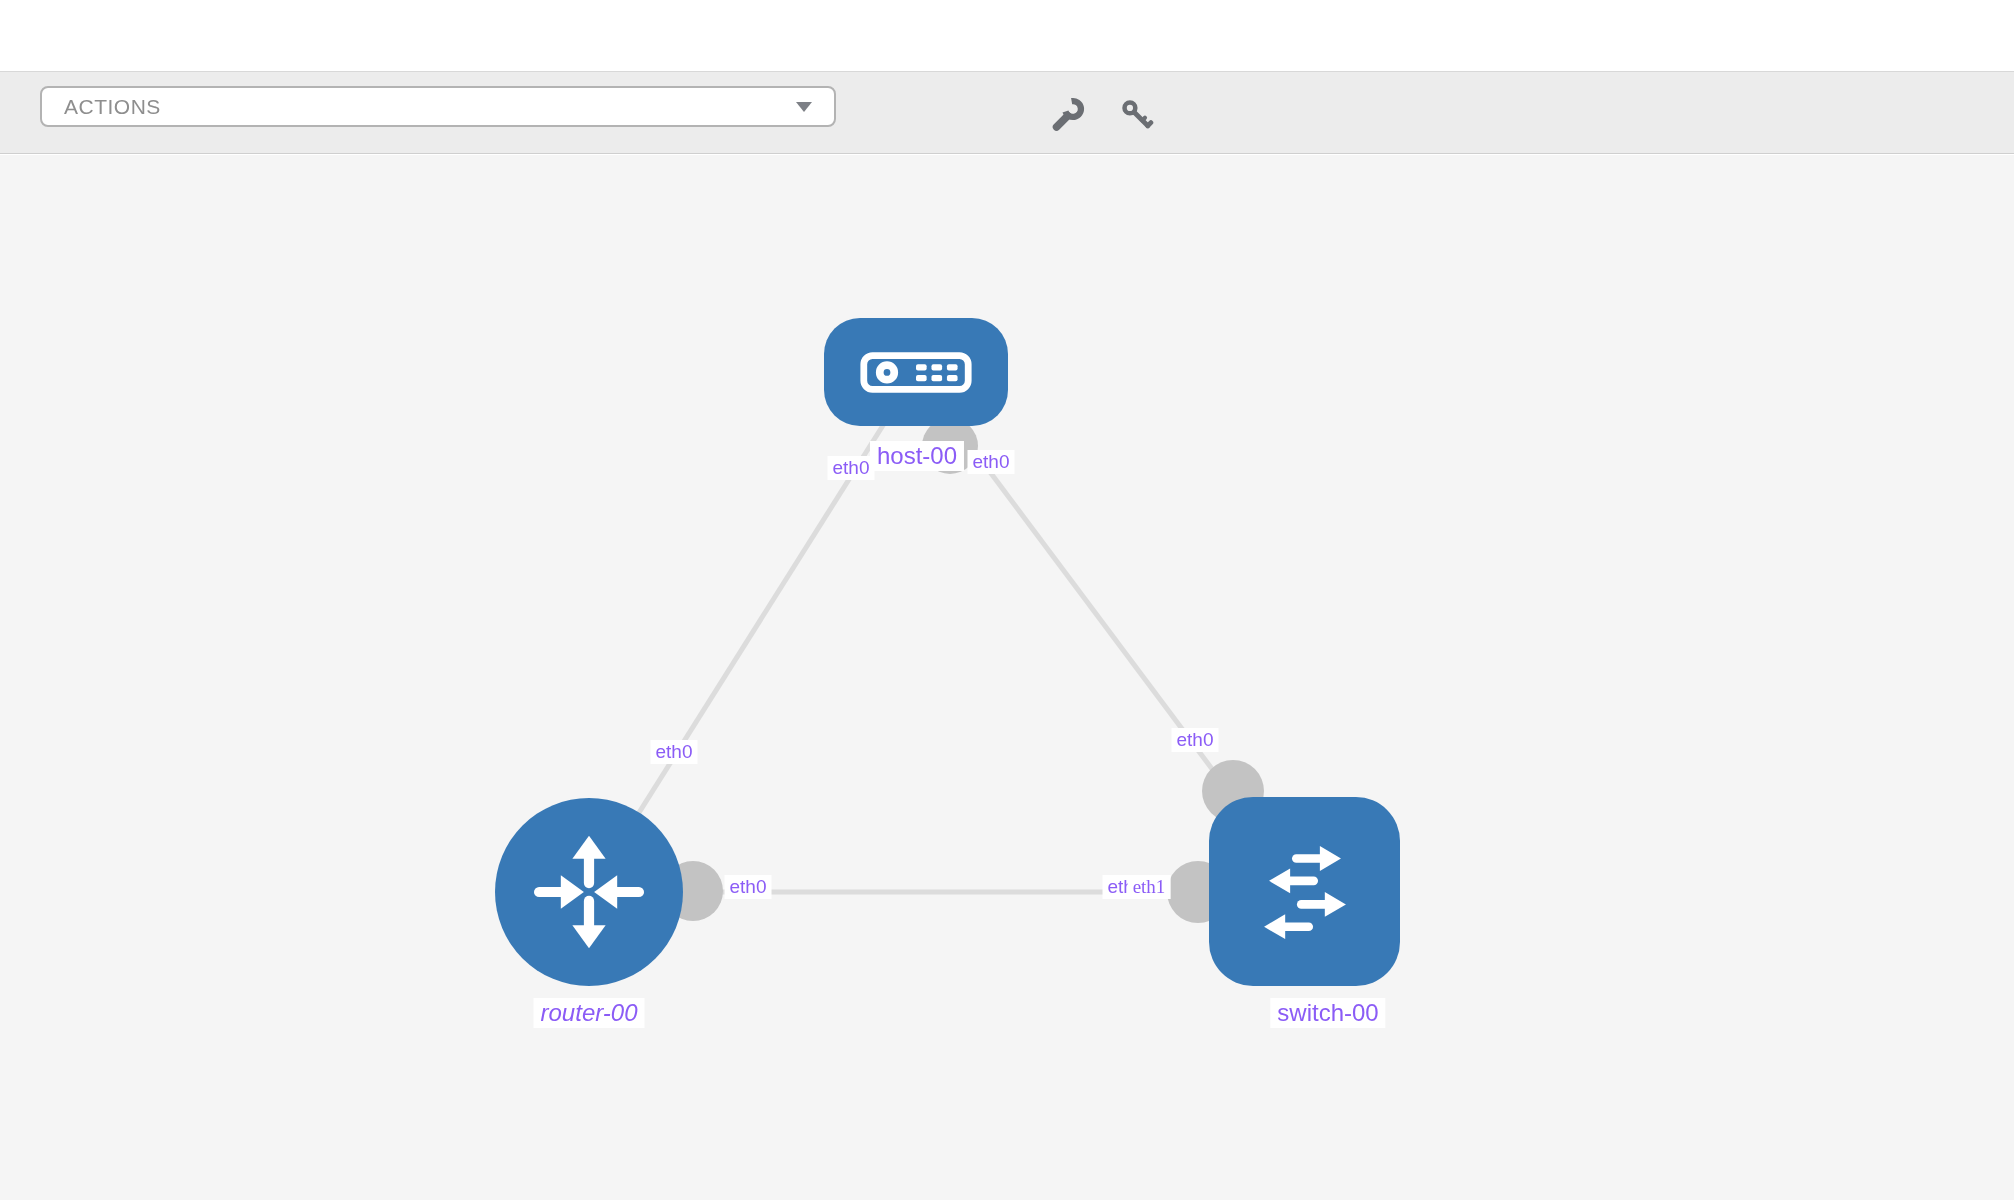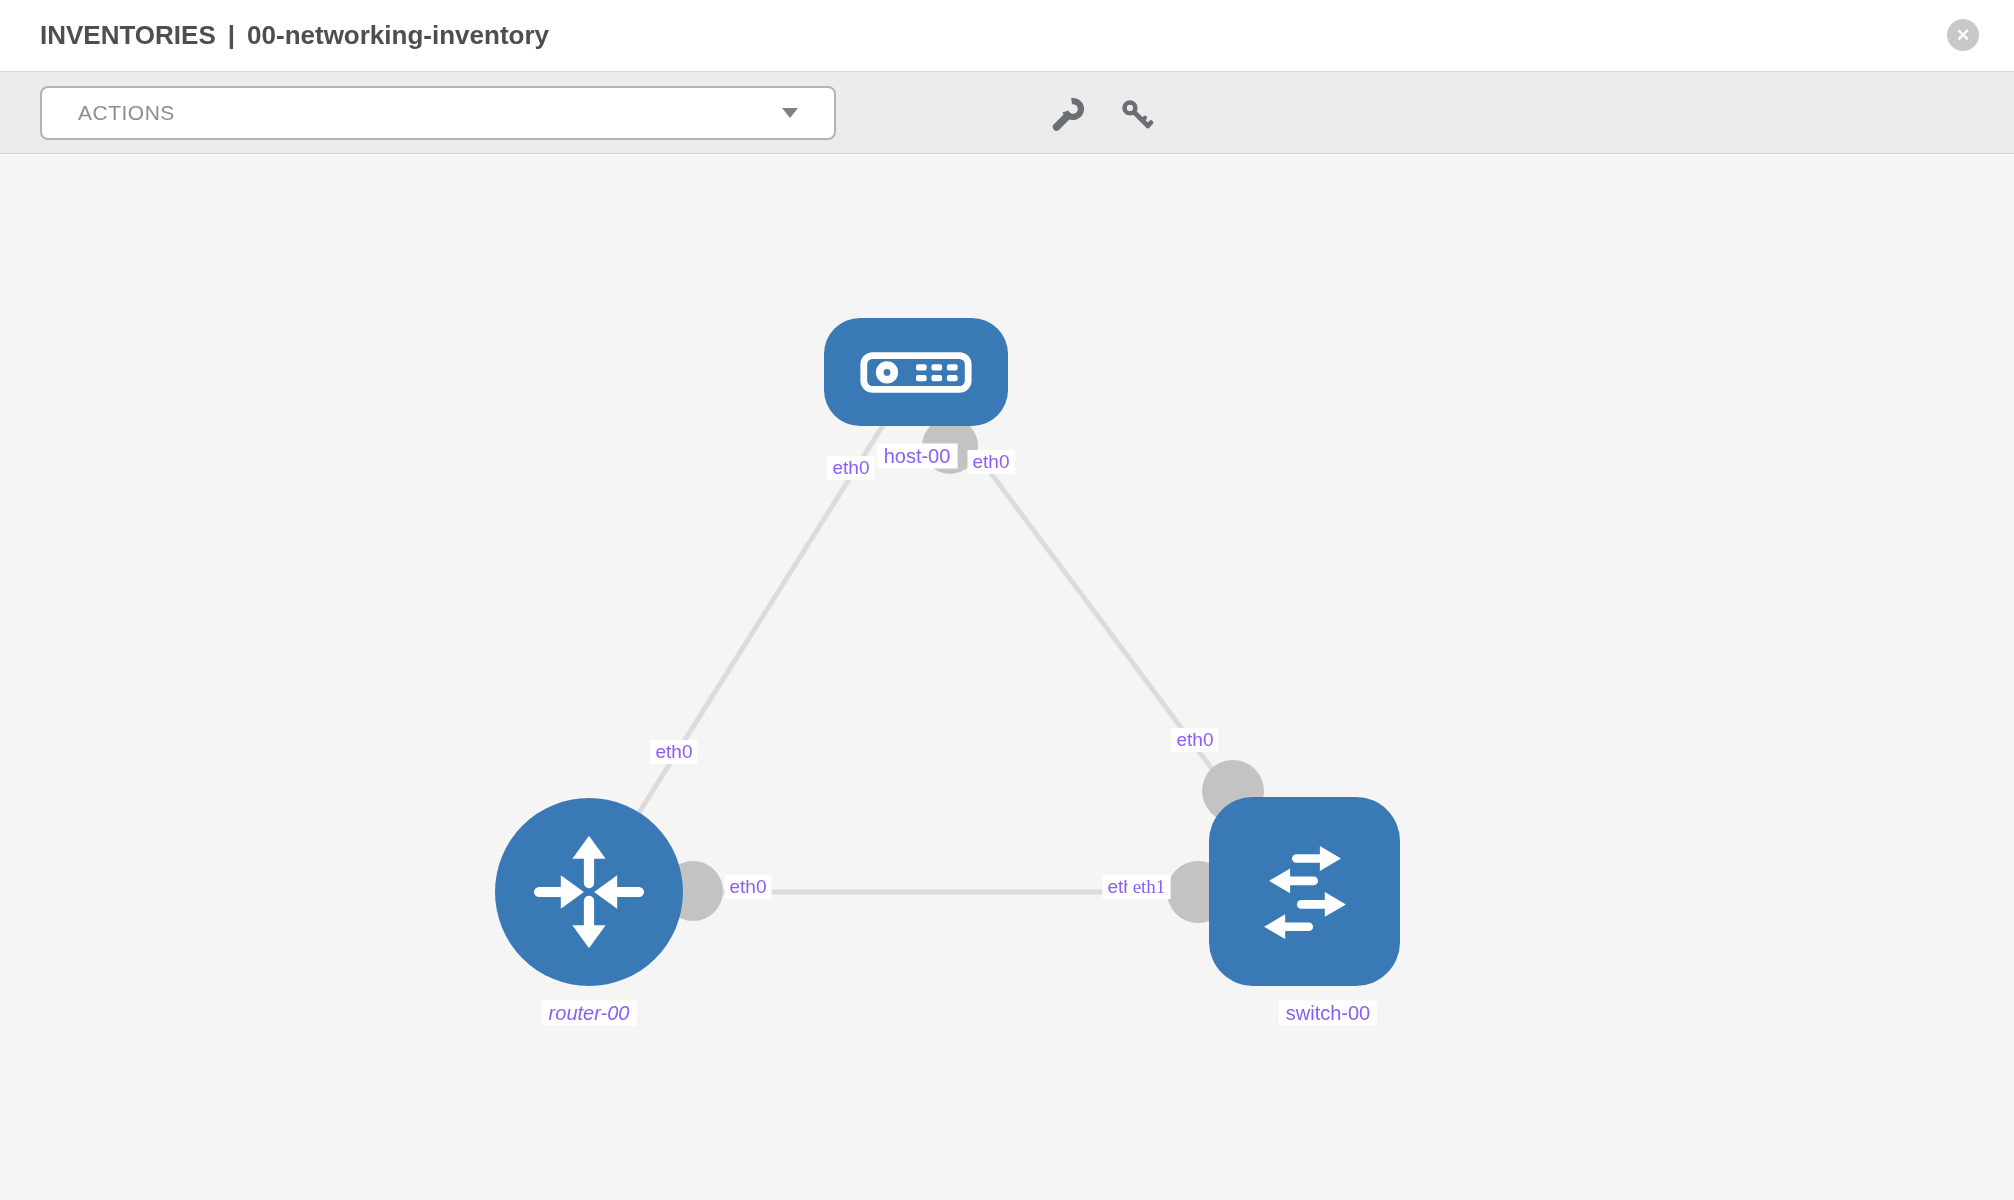--- a/index.html
+++ b/index.html
@@ -10,60 +10,50 @@
   .titlebar { position:absolute; left:0; top:0; width:2014px; height:71px; background:#ffffff; }
   .title { position:absolute; left:40px; top:0; height:71px; display:flex; align-items:center; gap:12px;
            font-size:26px; font-weight:700; color:#4e4e4e; }
   .close-btn { position:absolute; left:1947px; top:19px; width:32px; height:32px; border-radius:50%;
                background:#c8c8c8; color:#ffffff; display:flex; align-items:center; justify-content:center;
                font-size:17px; font-weight:700; cursor:pointer; }
 
   
   .toolbar { position:absolute; left:0; top:71px; width:2014px; height:83px; background:#ececec;
              border-top:1px solid #d8d8d8; border-bottom:1px solid #cfcfcf; }
-  .select-box { position:absolute; top:14px; height:54px; background:#ffffff; border:2px solid #b3b3b3;
+  .select-box { position:absolute; top:14px; height:41px; background:#ffffff; border:2px solid #b3b3b3;
                 border-radius:8px; display:flex; align-items:center; justify-content:space-between;
-                padding:0 36px; font-size:21px; color:#8e8e8e; letter-spacing:0.5px; cursor:pointer; }
+                padding:0 22px; font-size:21px; color:#8e8e8e; letter-spacing:0.5px; cursor:pointer; }
   .actions-box { left:40px; width:796px; }
   .search-box  { left:1185px; width:790px; }
   .caret { width:0; height:0; border-left:8px solid transparent; border-right:8px solid transparent;
            border-top:10px solid #7d8086; }
   .tool-btn { position:absolute; top:22px; width:42px; height:42px; display:flex; align-items:center;
               justify-content:center; cursor:pointer; }
   .tool-wrench { left:1046px; }
   .tool-key { left:1116px; }
 
   
   .canvas { position:absolute; left:0; top:155px; width:2014px; height:1045px; background:#f5f5f5; }
   .canvas svg.wires { position:absolute; left:0; top:0; }
 
   .node { position:absolute; background:#3879b6; display:flex; align-items:center; justify-content:center; cursor:pointer; }
   .node-host   { left:824px; top:163px; width:184px; height:108px; border-radius:36px; }
   .node-router { left:495px; top:643px; width:188px; height:188px; border-radius:50%; }
   .node-switch { left:1209px; top:642px; width:191px; height:189px; border-radius:44px; }
 
   .chip { position:absolute; background:#ffffff; color:#8b5cf6; white-space:nowrap; transform:translate(-50%,-50%); }
-  .node-label { font-size:20px; padding:1px 7px; }
+  .node-label { font-size:24px; padding:1px 7px; }
   .if-label { font-size:19px; padding:1px 5px; }
 </style>
 </head>
 <body>
 
 <div class="app">
 
-  <div class="titlebar">
-    <div class="title">
-      <span>INVENTORIES</span>
-      <span>|</span>
-      <span>00-networking-inventory</span>
-    </div>
-    <div class="close-btn">
-      <span>✕</span>
-    </div>
-  </div>
 
   <div class="toolbar">
     <div class="select-box actions-box">
       <span>ACTIONS</span>
       <span class="caret"></span>
     </div>
 
     <div class="tool-btn tool-wrench">
       <svg width="36" height="36" viewBox="0 0 24 24">
         <line x1="5" y1="20" x2="12.5" y2="12.5" stroke="#6b6e73" stroke-width="5" stroke-linecap="round"></line>

